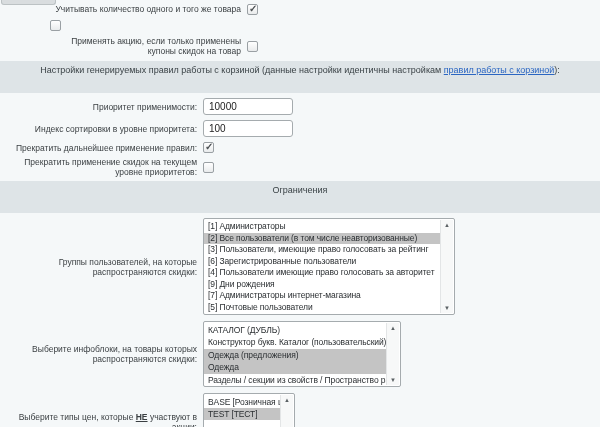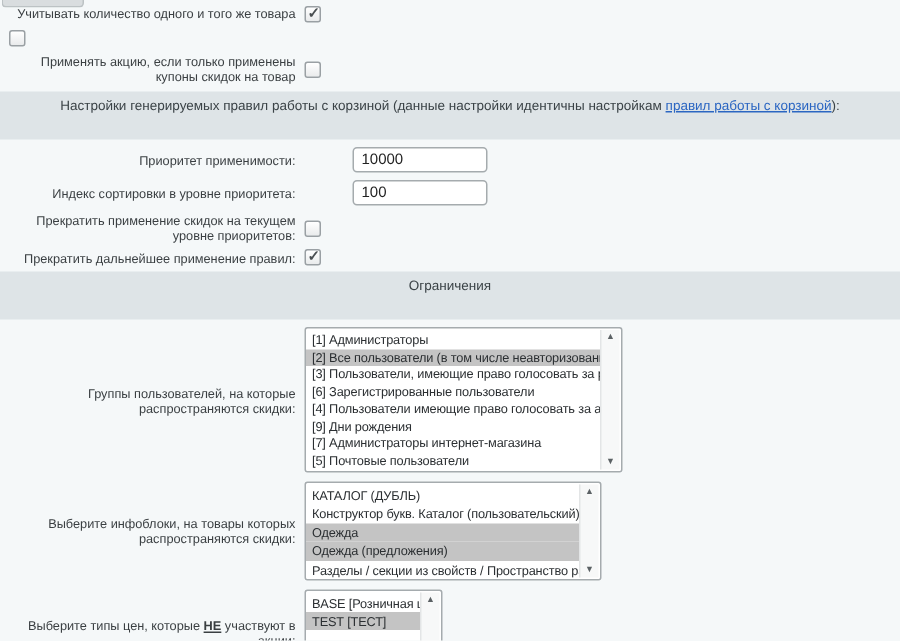--- a/index.html
+++ b/index.html
@@ -17,21 +17,21 @@
     border-radius:0 0 3px 3px;
   }
   .form { padding-top:4px; }
   .row { display:flex; align-items:center; }
   .lbl {
     width:197px; flex:none; text-align:right;
     line-height:1.18; color:#3a3f42;
   }
   .lbl.bold { font-weight:normal; }
   .ctrl { margin-left:6px; }
-  .mb5 { margin-bottom:5px; } .mb4 { margin-bottom:4px; }
+  .mb5 { margin-bottom:5px;margin-left:44px; } .mb4 { margin-bottom:4px; }
   .mb6 { margin-bottom:6px; }
 
   
   .checkbox {
     width:11px; height:11px; flex:none; margin-left:6px;
     border:1px solid #9aa0a4; border-radius:2px;
     background:linear-gradient(#ffffff,#e9ebec);
     position:relative; cursor:pointer;
   }
   .checkbox.on::after {
@@ -48,21 +48,21 @@
   }
   .band .link { color:#2b66c2; text-decoration:underline; cursor:pointer; }
 
   
   .txt {
     width:90px; height:17px; padding:1px 5px;
     border:1px solid #a5abae; border-radius:3px;
     background:#fff; font-family:"Liberation Sans", sans-serif;
     font-size:10px; color:#222;
   }
-  .field-row { margin-bottom:5px;gap:32px; }
+  .field-row { margin-bottom:5px; }
 
   
   .listbox {
     position:relative; background:#fff;
     border:1px solid #a5abae; border-radius:2px;
     overflow:hidden;
   }
   .listbox .options {
     position:absolute; left:0; top:1px; right:14px; bottom:1px;
     overflow:hidden; padding-top:1px;
@@ -75,21 +75,21 @@
   .lb-iblocks .option { line-height:12.4px; }
   .lb-prices .option { line-height:12px; }
   .vscroll {
     position:absolute; top:1px; right:1px; bottom:1px; width:13px;
     background:#f7f8f8; border-left:1px solid #e3e5e6;
     display:flex; flex-direction:column; justify-content:space-between;
     align-items:center; padding:2px 0; cursor:pointer;
   }
   .vscroll .arr { font-size:6px; color:#5b6164; line-height:6px; }
 
-  .lb-groups  { width:212px; height:97px; }
+  .lb-groups  { width:252px; height:97px; }
   .lb-iblocks { width:198px; height:66px; }
   .lb-prices  { width:92px;  height:57px; }
 
   .u { font-weight:bold; text-decoration:underline; }
 </style>
 </head>
 <body>
 
 <div class="tab-stub"></div>
 
@@ -122,27 +122,27 @@
   </div>
 
   <div class="row field-row">
     <div class="lbl">Индекс сортировки в уровне приоритета:</div>
     <input class="txt ctrl" type="text" value="100" style="">
   </div>
 
   <div>
 
       <div class="row mb4">
+        <div class="lbl">Прекратить дальнейшее применение правил:</div>
+        <span class="checkbox on"></span>
+      </div>
+
+      <div class="row mb4">
         <div class="lbl">Прекратить применение скидок на текущем уровне приоритетов:</div>
         <span class="checkbox"></span>
-      </div>
-
-      <div class="row mb4">
-        <div class="lbl">Прекратить дальнейшее применение правил:</div>
-        <span class="checkbox on"></span>
       </div>
     </div>
 
   <div class="band" style="margin-top:2px;">
     <span>Ограничения</span>
   </div>
 
   <div class="row mb6">
     <div class="lbl bold">Группы пользователей, на которые распространяются скидки:</div>
     <div class="listbox lb-groups ctrl">
@@ -173,23 +173,23 @@
 
   <div class="row mb6">
     <div class="lbl bold">Выберите инфоблоки, на товары которых распространяются скидки:</div>
     <div class="listbox lb-iblocks ctrl">
       <div class="options">
 
           <div class="option">КАТАЛОГ (ДУБЛЬ)</div>
 
           <div class="option">Конструктор букв. Каталог (пользовательский)</div>
 
+          <div class="option on">Одежда (предложения)</div>
+
           <div class="option on">Одежда</div>
-
-          <div class="option on">Одежда (предложения)</div>
 
           <div class="option">Разделы / секции из свойств / Пространство разработок</div>
         </div>
       <div class="vscroll">
         <span class="arr">▲</span>
         <span class="arr">▼</span>
       </div>
     </div>
   </div>
 

